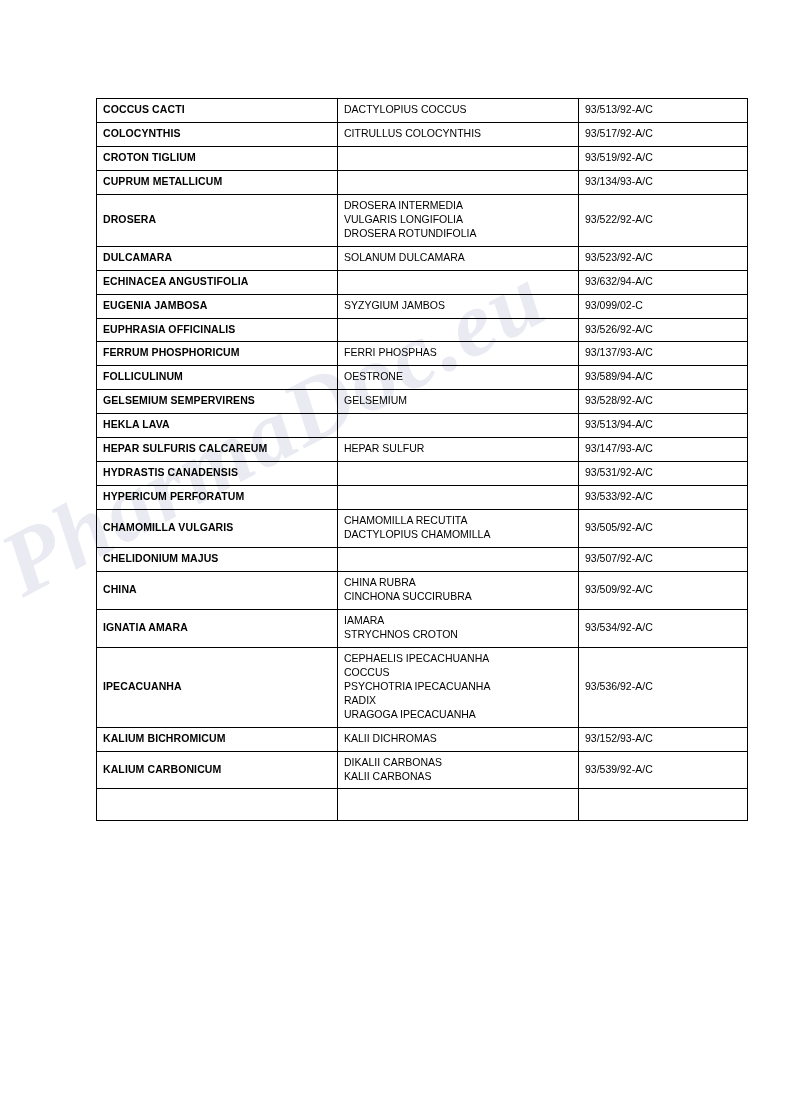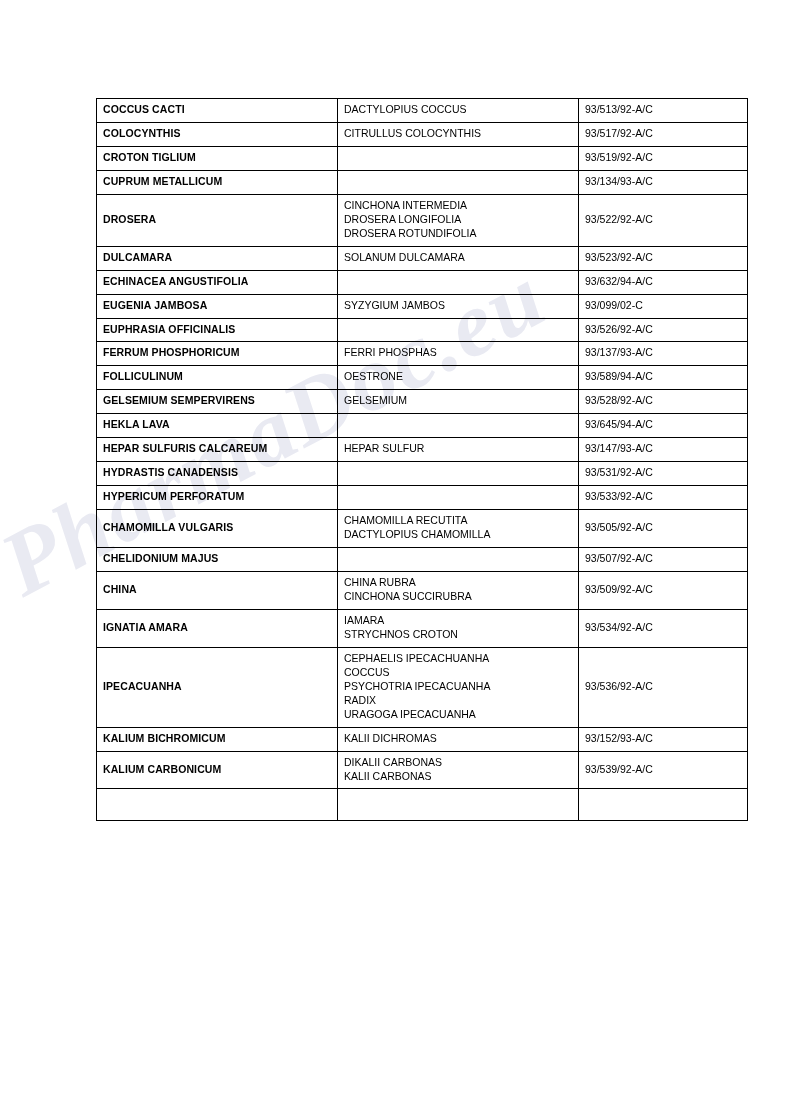--- a/index.html
+++ b/index.html
@@ -127,22 +127,22 @@
             <td class="col-name">CUPRUM METALLICUM</td>
             <td class="col-syn">
               <div class="lines"></div>
             </td>
             <td class="col-code">93/134/93-A/C</td>
           </tr>
           <tr>
             <td class="col-name">DROSERA</td>
             <td class="col-syn">
               <div class="lines">
-                <span>CINCHONA INTERMEDIA</span>
-                <span>DROSERA LONGIFOLIA</span>
+                <span>DROSERA INTERMEDIA</span>
+                <span>VULGARIS LONGIFOLIA</span>
                 <span>DROSERA ROTUNDIFOLIA</span>
               </div>
             </td>
             <td class="col-code">93/522/92-A/C</td>
           </tr>
           <tr>
             <td class="col-name">DULCAMARA</td>
             <td class="col-syn">
               <div class="lines">
                 <span>SOLANUM DULCAMARA</span>
@@ -198,21 +198,21 @@
                 <span>GELSEMIUM</span>
               </div>
             </td>
             <td class="col-code">93/528/92-A/C</td>
           </tr>
           <tr>
             <td class="col-name">HEKLA LAVA</td>
             <td class="col-syn">
               <div class="lines"></div>
             </td>
-            <td class="col-code">93/645/94-A/C</td>
+            <td class="col-code">93/513/94-A/C</td>
           </tr>
           <tr>
             <td class="col-name">HEPAR SULFURIS CALCAREUM</td>
             <td class="col-syn">
               <div class="lines">
                 <span>HEPAR SULFUR</span>
               </div>
             </td>
             <td class="col-code">93/147/93-A/C</td>
           </tr>

